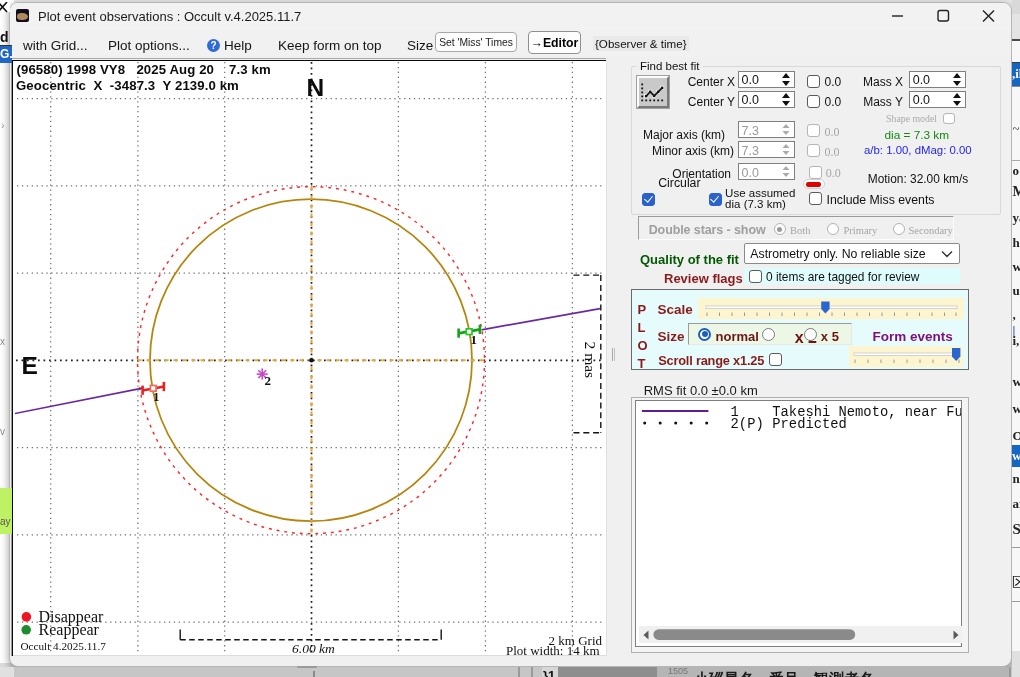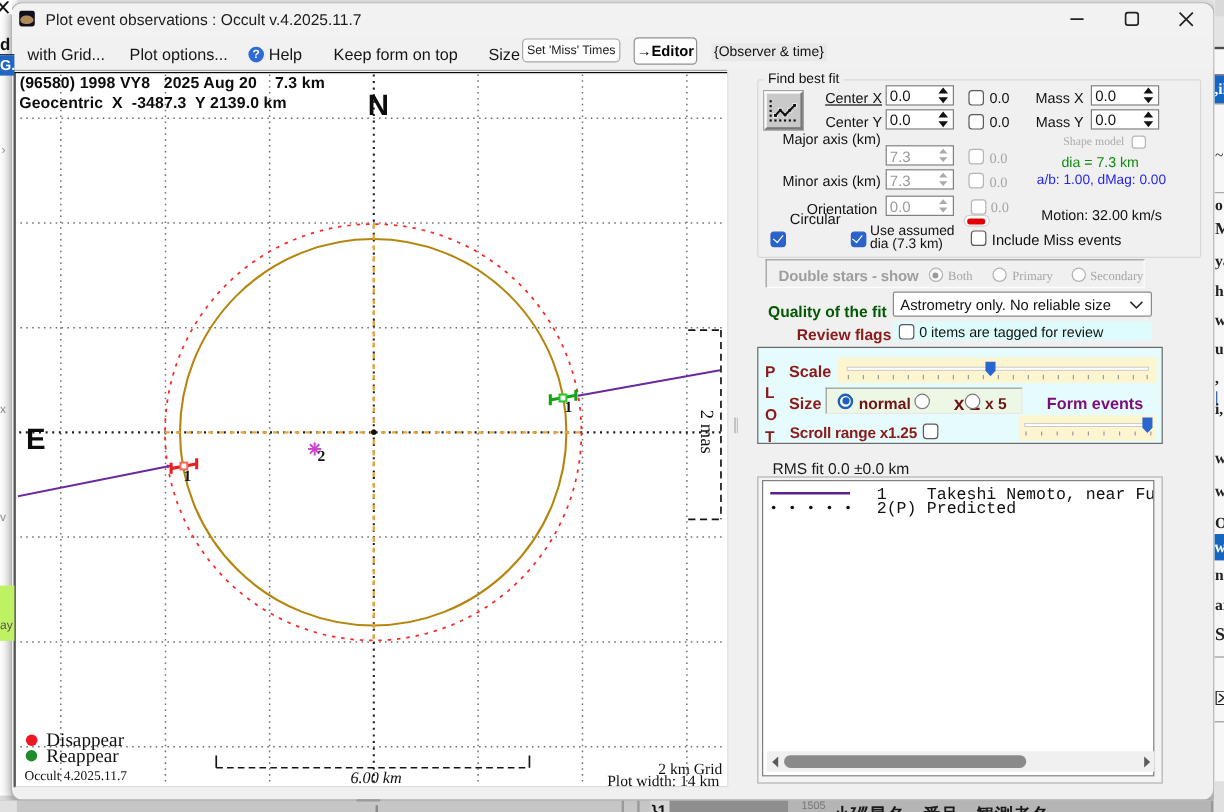--- a/index.html
+++ b/index.html
@@ -165,21 +165,21 @@
  <g fill="#111" stroke="#fff" stroke-width="0.7">
   <rect x="5.6" y="16.6" width="3.2" height="3.2"></rect>
   <rect x="9.6" y="12.2" width="3.2" height="3.2"></rect>
   <rect x="13.6" y="16.2" width="3.2" height="3.2"></rect>
   <rect x="17.6" y="12.2" width="3.2" height="3.2"></rect>
   <rect x="21.6" y="8.2" width="3.2" height="3.2"></rect>
  </g>
  <polyline points="7.2,18.2 11.2,13.8 15.2,17.8 19.2,13.8 23.2,9.8" fill="none" stroke="#111" stroke-width="1.7"></polyline>
 </svg>
 </div>
-<div class="rlbl" style="left:635px;top:74.5px;width:100px;text-decoration:underline;">Center X</div>
+<div class="rlbl" style="left:635px;top:74.5px;width:100px;">Center X</div>
 <div class="ebox" style="left:737.5px;top:70.7px;">
     <span class="v">0.0</span>
     <span class="spin">
       <svg width="14" height="15" viewBox="0 0 14 15">
         <path d="M7 1 L11 6 L3 6 Z" fill="#111"></path>
         <path d="M7 14 L11 9 L3 9 Z" fill="#111"></path>
       </svg>
     </span>
   </div>
 <div class="cb" style="left:806.6px;top:74.5px;"></div>
@@ -211,21 +211,21 @@
     <span class="v">0.0</span>
     <span class="spin">
       <svg width="14" height="15" viewBox="0 0 14 15">
         <path d="M7 1 L11 6 L3 6 Z" fill="#111"></path>
         <path d="M7 14 L11 9 L3 9 Z" fill="#111"></path>
       </svg>
     </span>
   </div>
 <div class="abs glbl" style="left:862px;top:113.2px;width:75px;font-size:9.8px;text-align:right;color:#aaa;">Shape model</div>
 <div class="cb cbg" style="left:943px;top:112.8px;width:11.5px;height:11.5px;"></div>
-<div class="rlbl" style="left:634px;top:109px;width:100px;">Major axis (km)</div>
+<div class="rlbl" style="left:634px;top:128px;width:100px;text-align:center;">Major axis (km)</div>
 <div class="ebox" style="left:737.5px;top:121.2px;">
     <span class="v" style="color:#9a9a9a;">7.3</span>
     <span class="spin">
       <svg width="14" height="15" viewBox="0 0 14 15">
         <path d="M7 2 L10.5 6 L3.5 6 Z" fill="#aaa"></path>
         <path d="M7 13 L10.5 9 L3.5 9 Z" fill="#aaa"></path>
       </svg>
     </span>
   </div>
 <div class="cb cbg" style="left:806.6px;top:124.2px;"></div>

